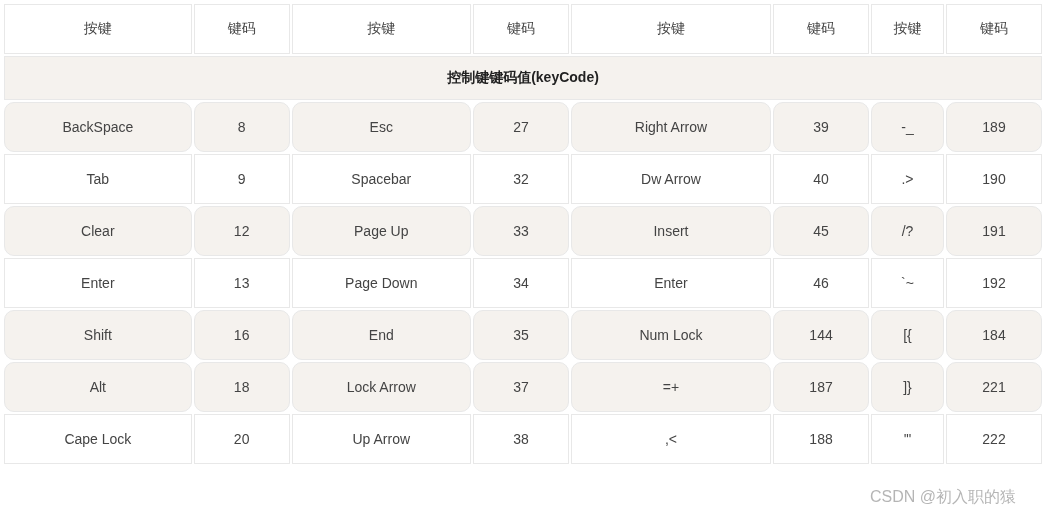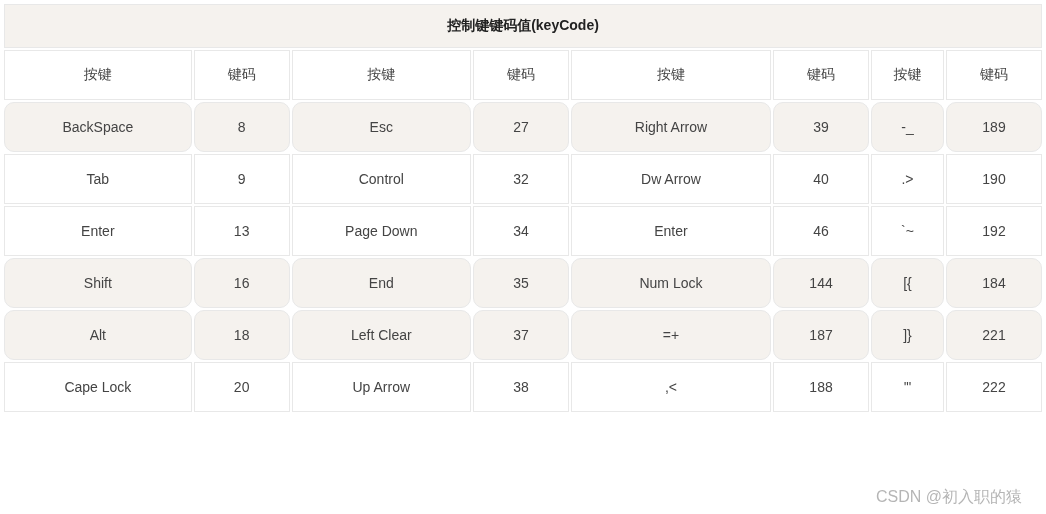--- a/index.html
+++ b/index.html
@@ -46,67 +46,77 @@
   .table tr.even td {
     background: #ffffff;
   }
   .col-key-wide { width: 180px; }
   .col-code    { width: 92px; }
   .col-key-mid { width: 172px; }
   .col-key-lg  { width: 192px; }
   .col-key-sm  { width: 70px; }
   .watermark {
     position: fixed;
-    right: 24px;
+    right: 30px;
     bottom: 6px;
     font-size: 16px;
     color: rgba(120,120,120,0.55);
     pointer-events: none;
     font-family: Arial, "Microsoft YaHei", sans-serif;
   }
 </style>
 </head>
 <body>
 
 <table class="table">
   <thead>
     <tr>
-      <th class="title" colspan="8">控制键键码值(keyCode)</th>
-    </tr>
-    <tr>
       <th class="header col-key-wide">按键</th>
       <th class="header col-code">键码</th>
       <th class="header col-key-mid">按键</th>
       <th class="header col-code">键码</th>
       <th class="header col-key-lg">按键</th>
       <th class="header col-code">键码</th>
       <th class="header col-key-sm">按键</th>
       <th class="header col-code">键码</th>
+    </tr>
+    <tr>
+      <th class="title" colspan="8">控制键键码值(keyCode)</th>
     </tr>
   </thead>
   <tbody>
     <tr class="odd">
       <td>BackSpace</td>
       <td>8</td>
       <td>Esc</td>
       <td>27</td>
       <td>Right Arrow</td>
       <td>39</td>
       <td>-_</td>
       <td>189</td>
     </tr>
     <tr class="even">
       <td>Tab</td>
       <td>9</td>
-      <td>Control</td>
+      <td>Spacebar</td>
       <td>32</td>
       <td>Dw Arrow</td>
       <td>40</td>
       <td>.&gt;</td>
       <td>190</td>
+    </tr>
+    <tr class="odd">
+      <td>Clear</td>
+      <td>12</td>
+      <td>Page Up</td>
+      <td>33</td>
+      <td>Insert</td>
+      <td>45</td>
+      <td>/?</td>
+      <td>191</td>
     </tr>
     <tr class="even">
       <td>Enter</td>
       <td>13</td>
       <td>Page Down</td>
       <td>34</td>
       <td>Enter</td>
       <td>46</td>
       <td>`~</td>
       <td>192</td>
@@ -117,21 +127,21 @@
       <td>End</td>
       <td>35</td>
       <td>Num Lock</td>
       <td>144</td>
       <td>[{</td>
       <td>184</td>
     </tr>
     <tr class="odd">
       <td>Alt</td>
       <td>18</td>
-      <td>Left Clear</td>
+      <td>Lock Arrow</td>
       <td>37</td>
       <td>=+</td>
       <td>187</td>
       <td>]}</td>
       <td>221</td>
     </tr>
     <tr class="even">
       <td>Cape Lock</td>
       <td>20</td>
       <td>Up Arrow</td>

